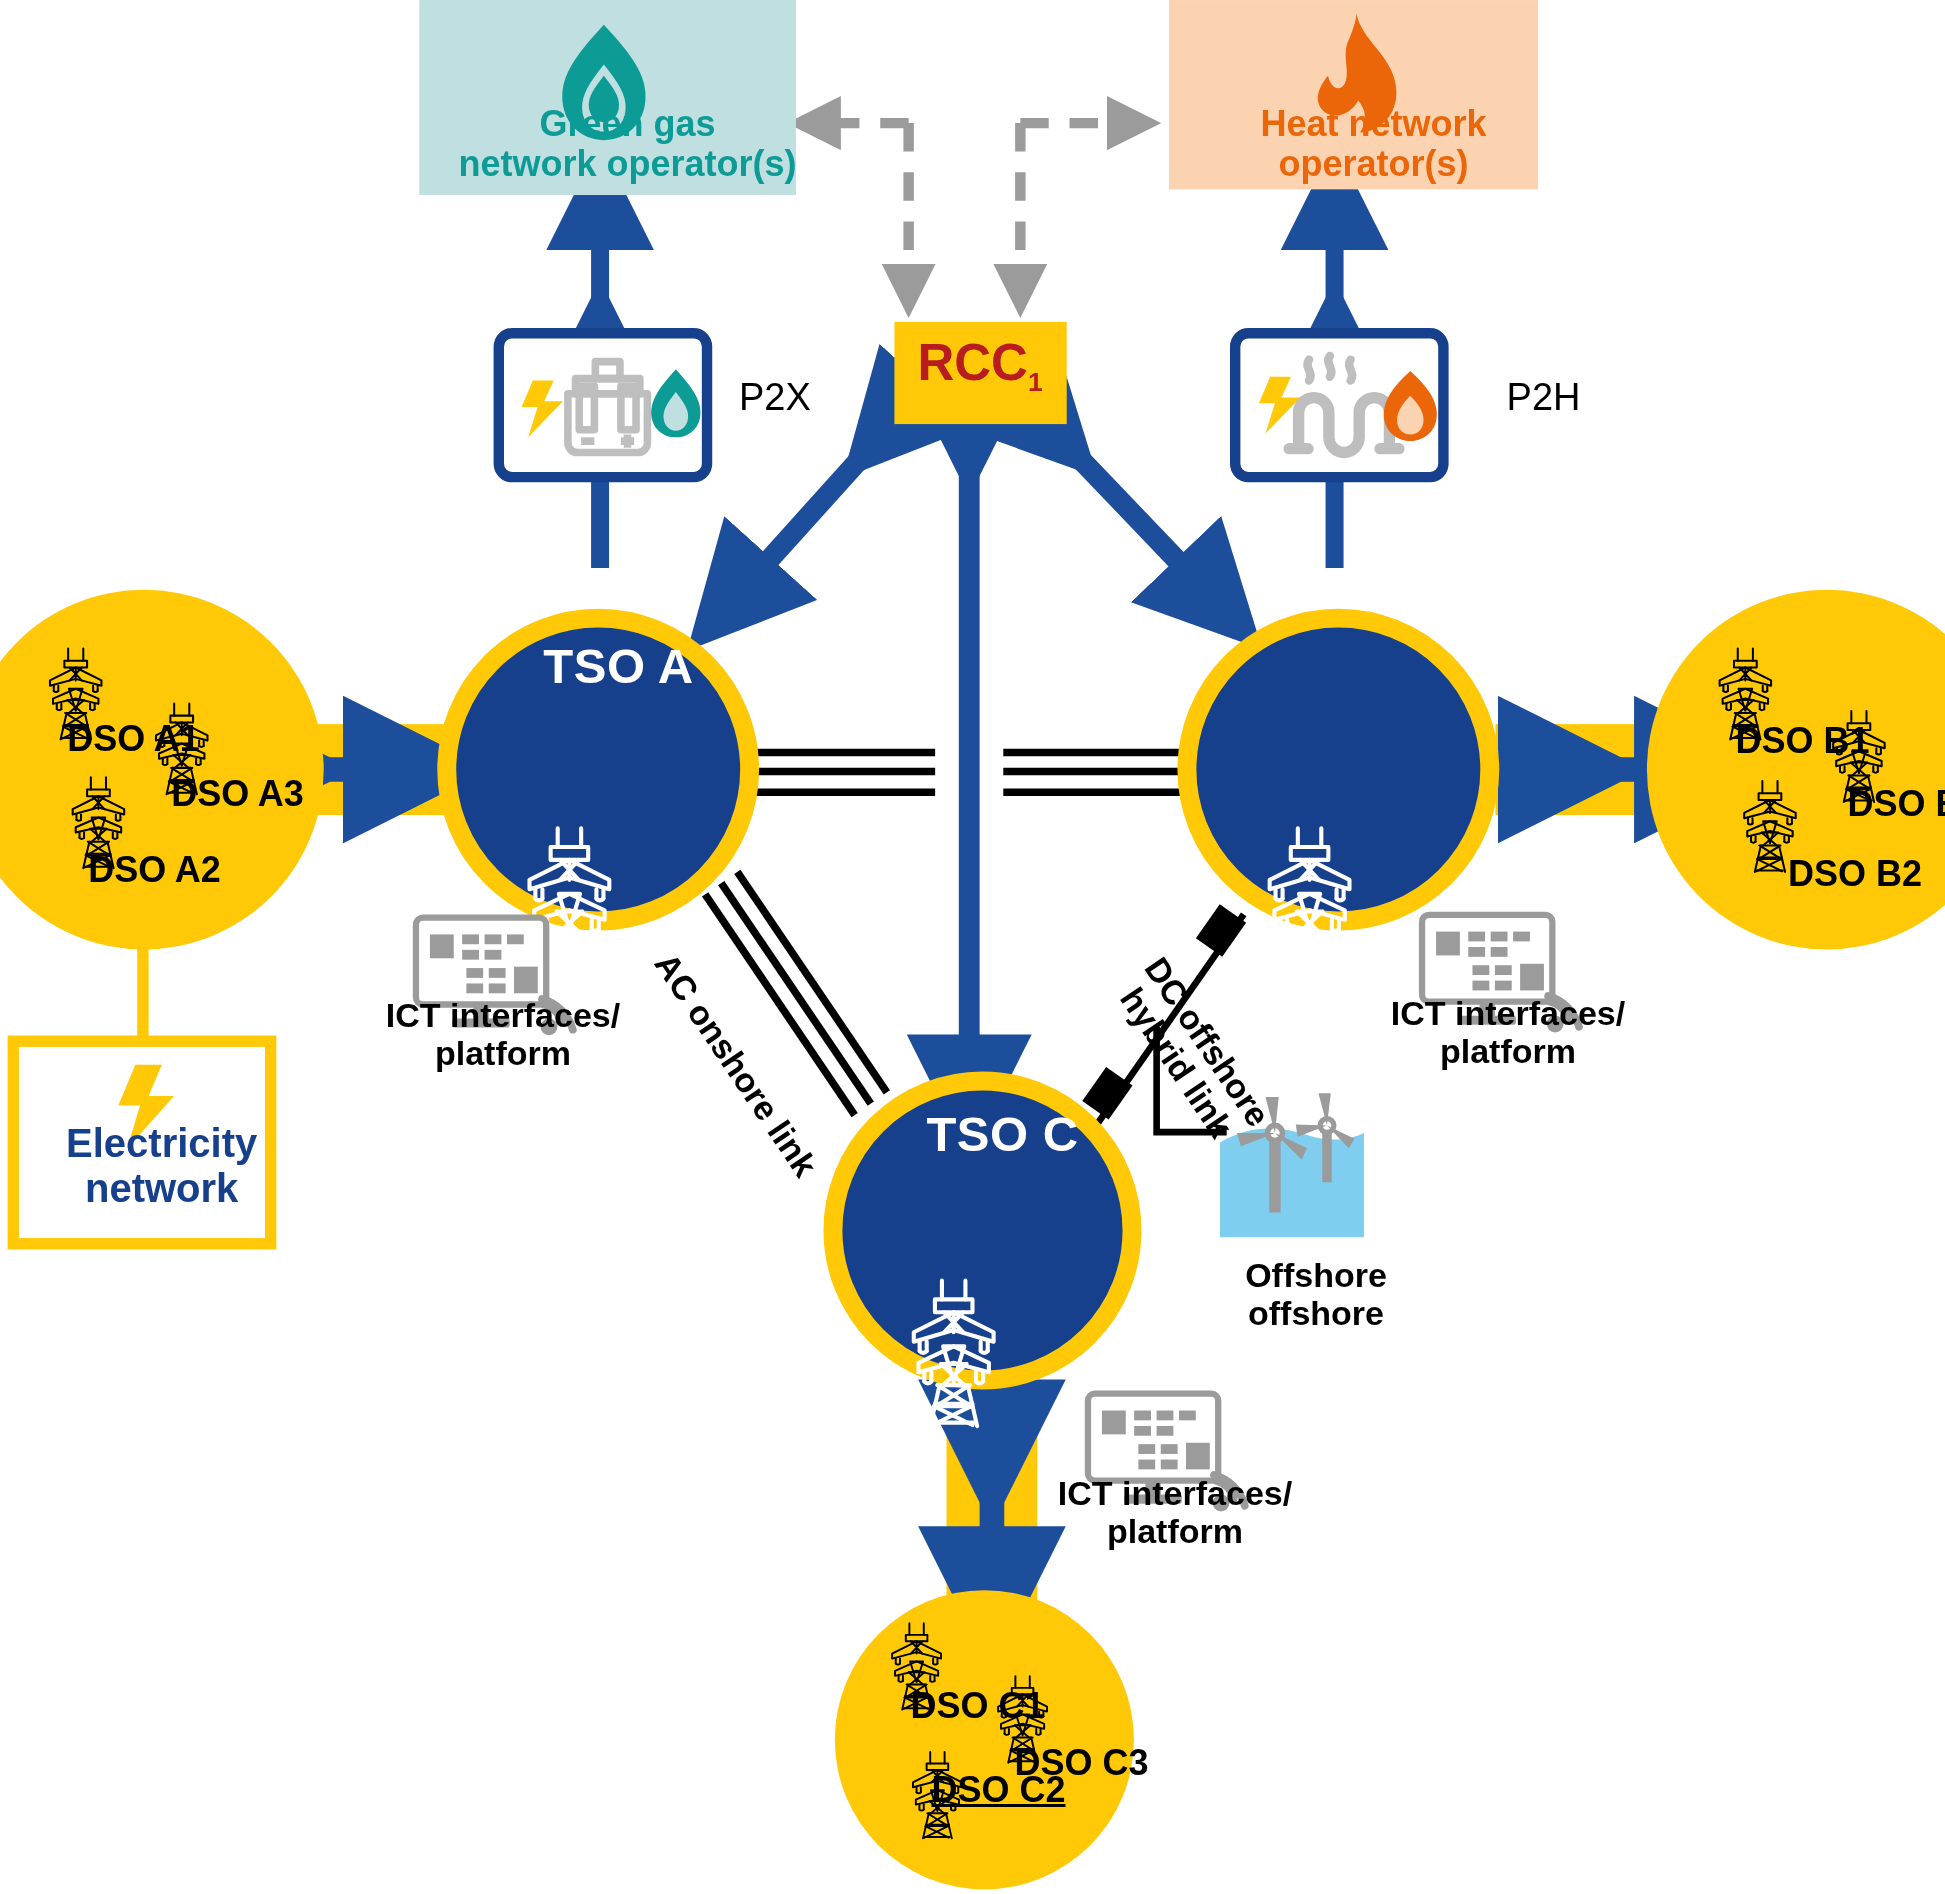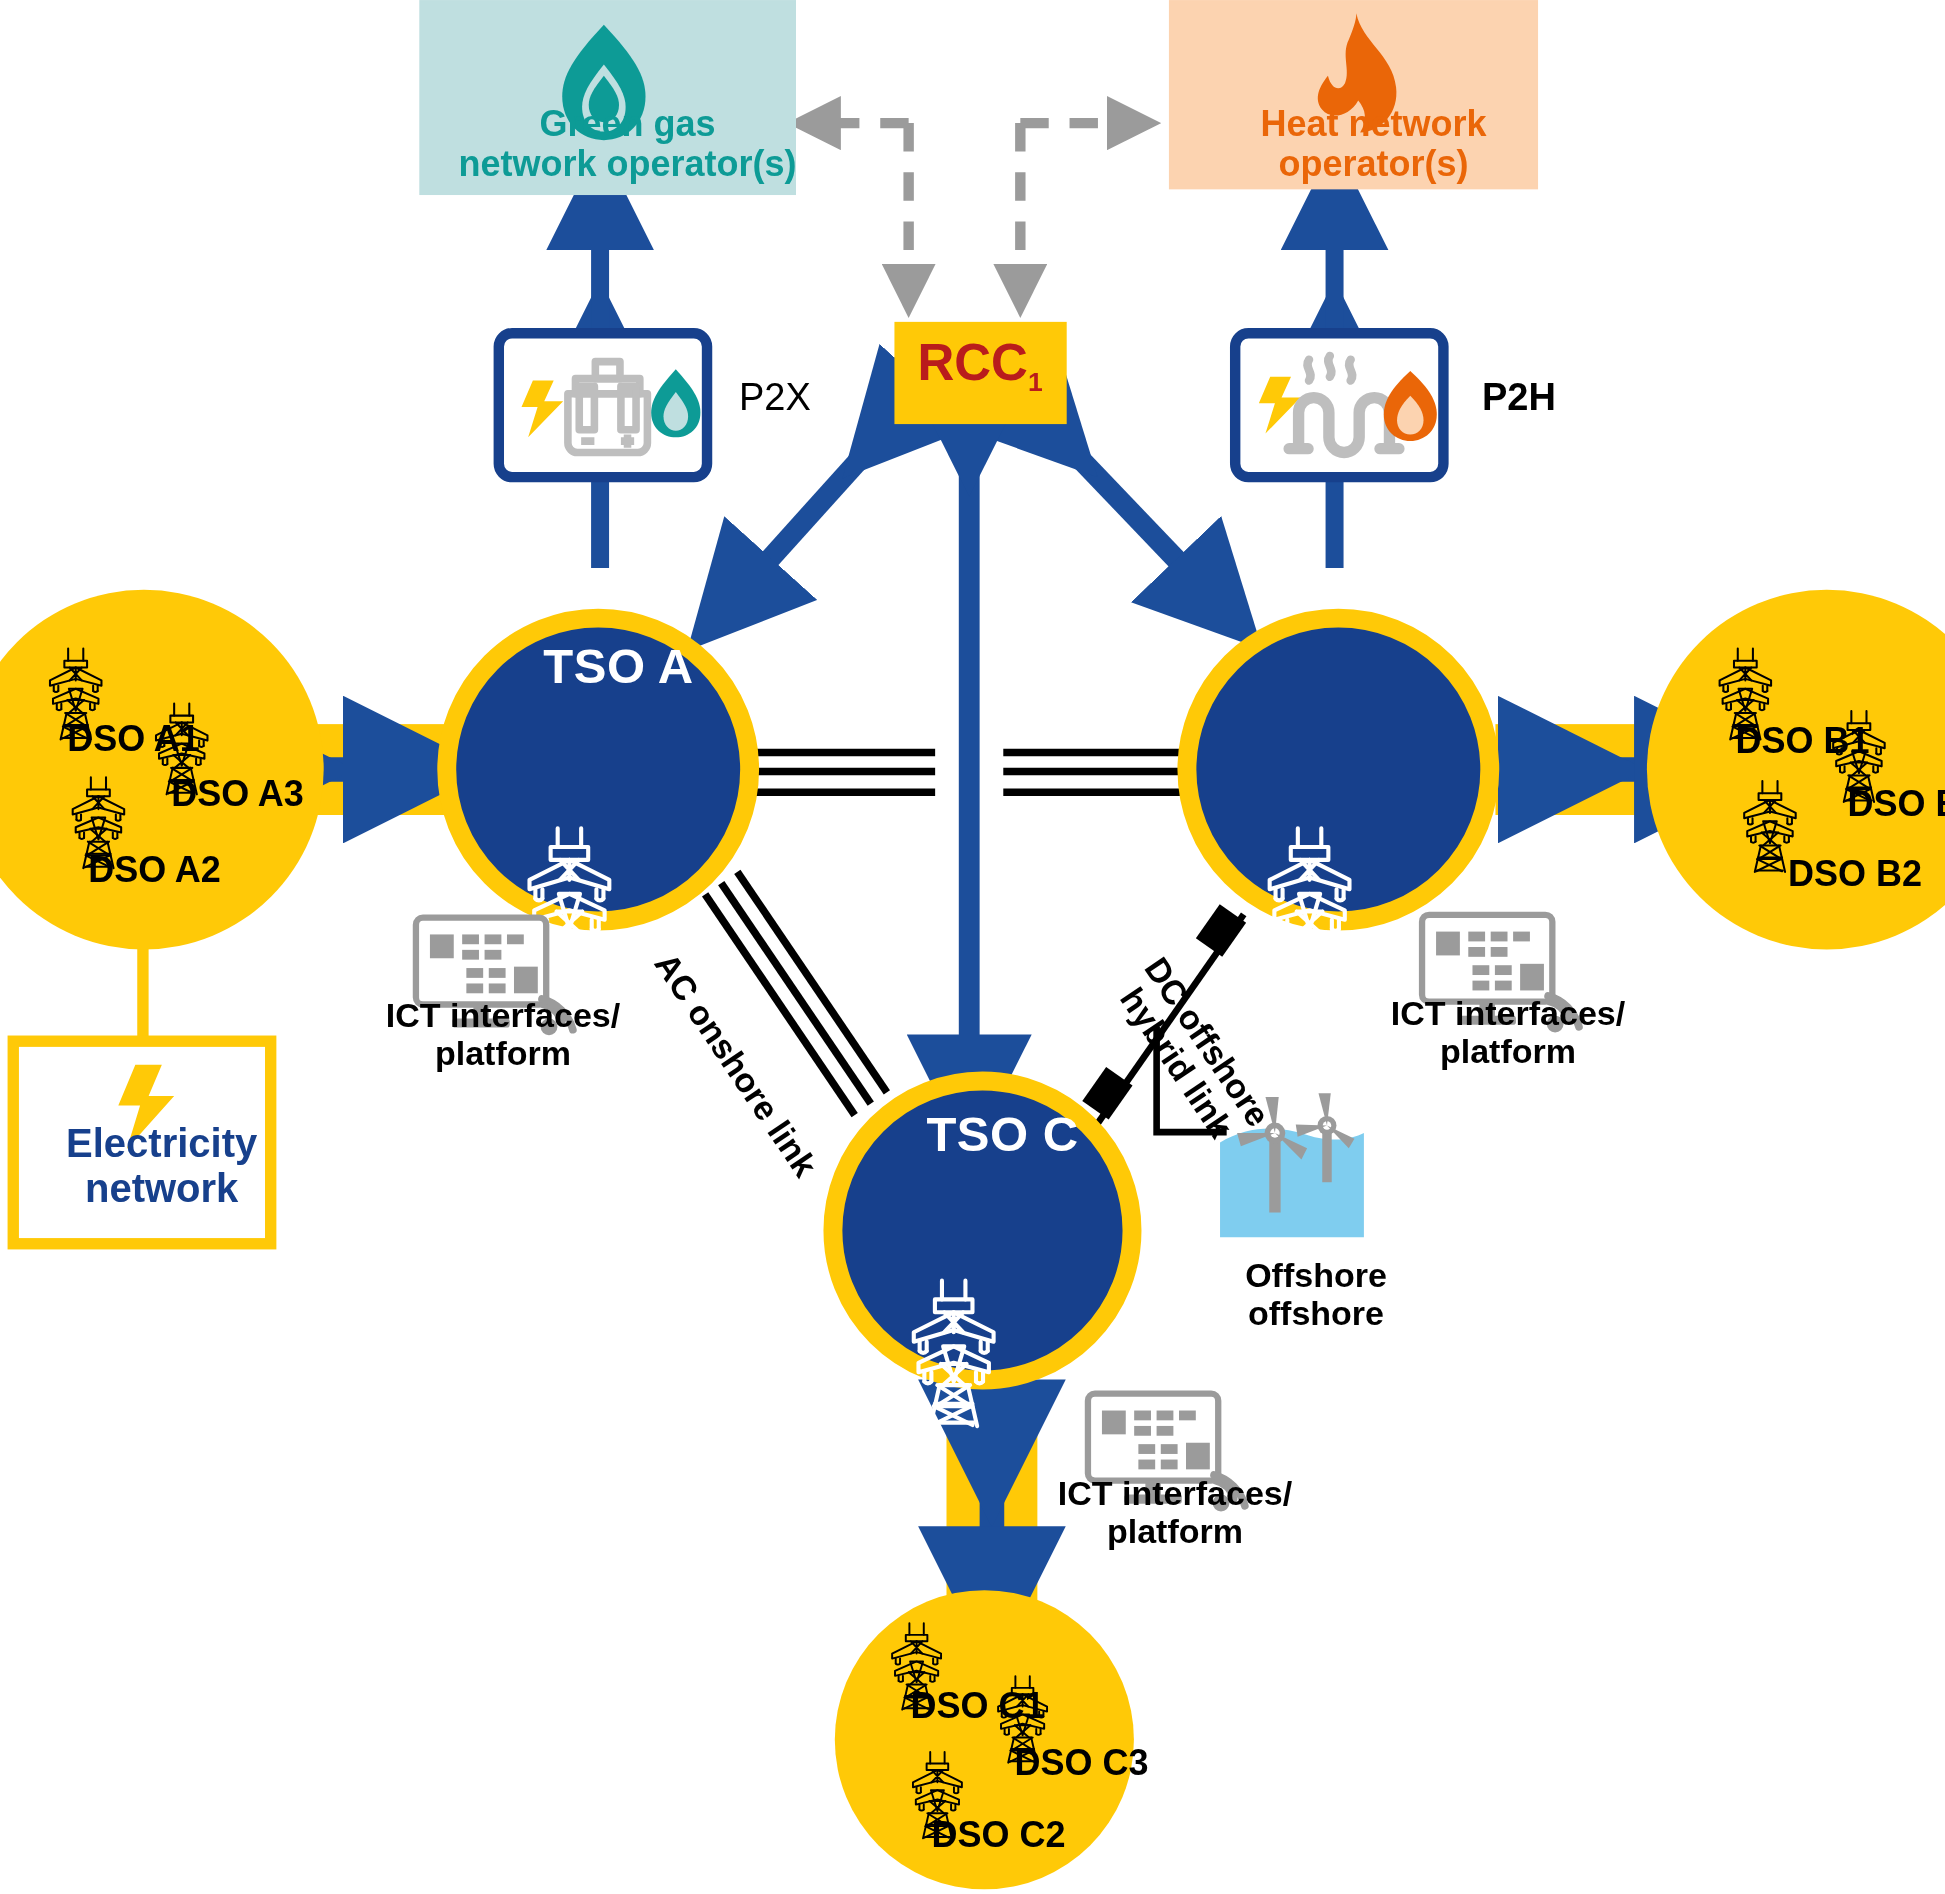--- a/index.html
+++ b/index.html
@@ -288,35 +288,35 @@
 
 <div class="lbl teal" style="left:419px;top:104px;width:377px;font-size:36px;">Green gas
 network operator(s)</div>
 
 <div class="lbl orange" style="left:1169px;top:104px;width:369px;font-size:36px;">Heat network
 operator(s)</div>
 
 <div style="position:absolute;left:894px;top:333px;width:172px;text-align:center;font-size:51px;font-weight:bold;color:#b91c1c;font-family:'Liberation Sans',sans-serif;"><span>RCC</span><sub style="font-size:26.5px;">1</sub></div>
 
 <div class="lbl blk" style="left:719px;top:364px;width:114px;font-size:38px;font-weight:normal;text-align:left;">P2X</div>
-<div class="lbl blk" style="left:1462px;top:364px;width:123px;font-size:38px;font-weight:bold;text-align:left;">P2H</div>
+<div class="lbl blk" style="left:1462px;top:364px;width:123px;font-size:38px;font-weight:normal;text-align:center;">P2H</div>
 
 <div class="lbl tso-name" style="left:447px;top:639px;width:303px;">TSO A</div>
 <div class="lbl tso-name" style="left:831px;top:1107px;width:303px;">TSO C</div>
 
 <div class="lbl dso-name" style="left:19px;top:719px;width:189px;">DSO A1</div>
 <div class="lbl dso-name" style="left:40px;top:850px;width:189px;">DSO A2</div>
 <div class="lbl dso-name" style="left:123px;top:774px;width:189px;">DSO A3</div>
 
 <div class="lbl dso-name" style="left:1688px;top:721px;width:189px;">DSO B1</div>
 <div class="lbl dso-name" style="left:1713px;top:854px;width:189px;text-align:right;">DSO B2</div>
 <div class="lbl dso-name" style="left:1800px;top:784px;width:189px;">DSO B3</div>
 
 <div class="lbl dso-name" style="left:863px;top:1686px;width:189px;">DSO C1</div>
-<div class="lbl dso-name" style="left:884px;top:1815px;width:189px;">DSO C2</div>
+<div class="lbl dso-name" style="left:884px;top:1770px;width:189px;text-decoration:underline;">DSO C2</div>
 <div class="lbl dso-name" style="left:967px;top:1743px;width:189px;">DSO C3</div>
 
 <div class="lbl navy" style="left:13.2px;top:1121px;width:257px;font-size:40px;">Electricity
 network</div>
 
 <div class="lbl blk" style="left:341px;top:984px;width:284px;font-size:34px;">ICT interfaces/
 platform</div>
 <div class="lbl blk" style="left:1346px;top:982px;width:284px;font-size:34px;">ICT interfaces/
 platform</div>
 <div class="lbl blk" style="left:1013px;top:1462px;width:284px;font-size:34px;">ICT interfaces/

